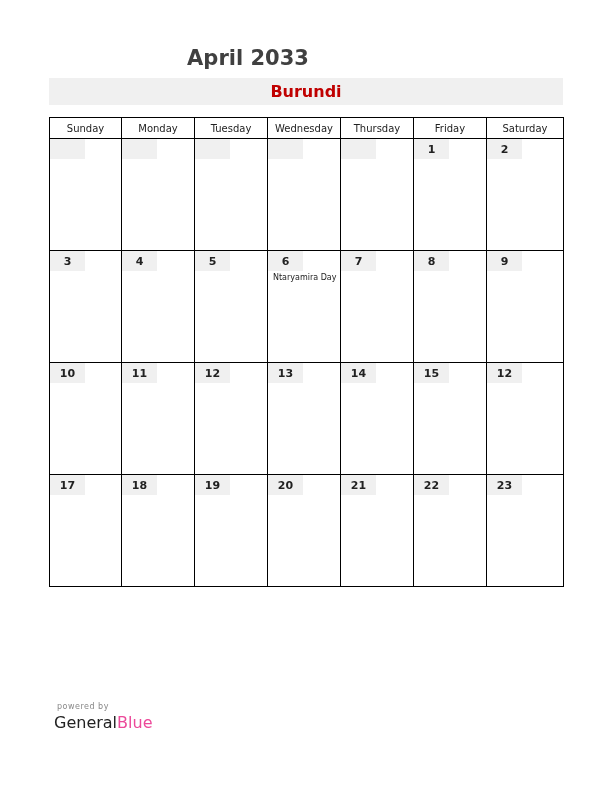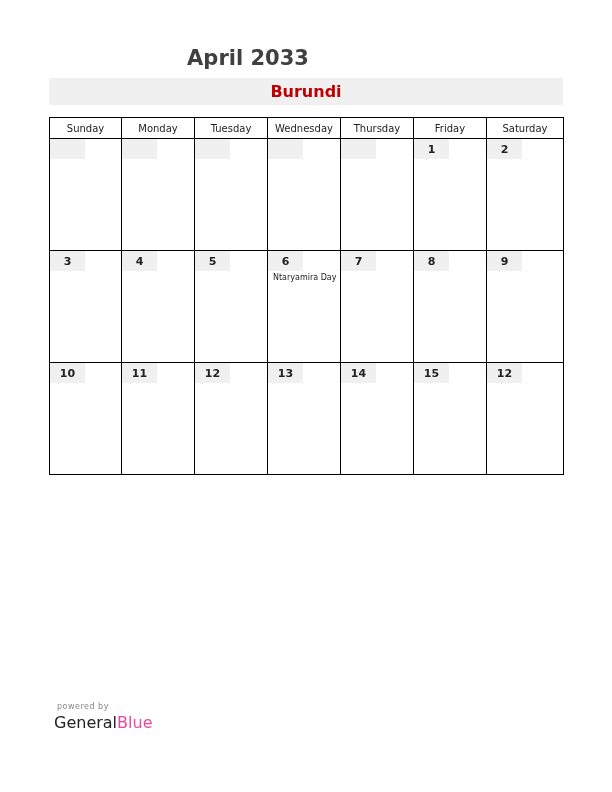--- a/index.html
+++ b/index.html
@@ -110,17 +110,40 @@
         <td>
           <span class="daynum">14</span>
         </td>
         <td>
           <span class="daynum">15</span>
         </td>
         <td>
           <span class="daynum">12</span>
         </td>
       </tr>
+      <tr>
+        <td>
+          <span class="daynum">17</span>
+        </td>
+        <td>
+          <span class="daynum">18</span>
+        </td>
+        <td>
+          <span class="daynum">19</span>
+        </td>
+        <td>
+          <span class="daynum">20</span>
+        </td>
+        <td>
+          <span class="daynum">21</span>
+        </td>
+        <td>
+          <span class="daynum">22</span>
+        </td>
+        <td>
+          <span class="daynum">23</span>
+        </td>
+      </tr>
     </tbody>
 </table>
 
 <div class="powered">powered by</div>
 <div class="brand"><span>General</span><span class="blue">Blue</span></div>
 
 </body></html>

